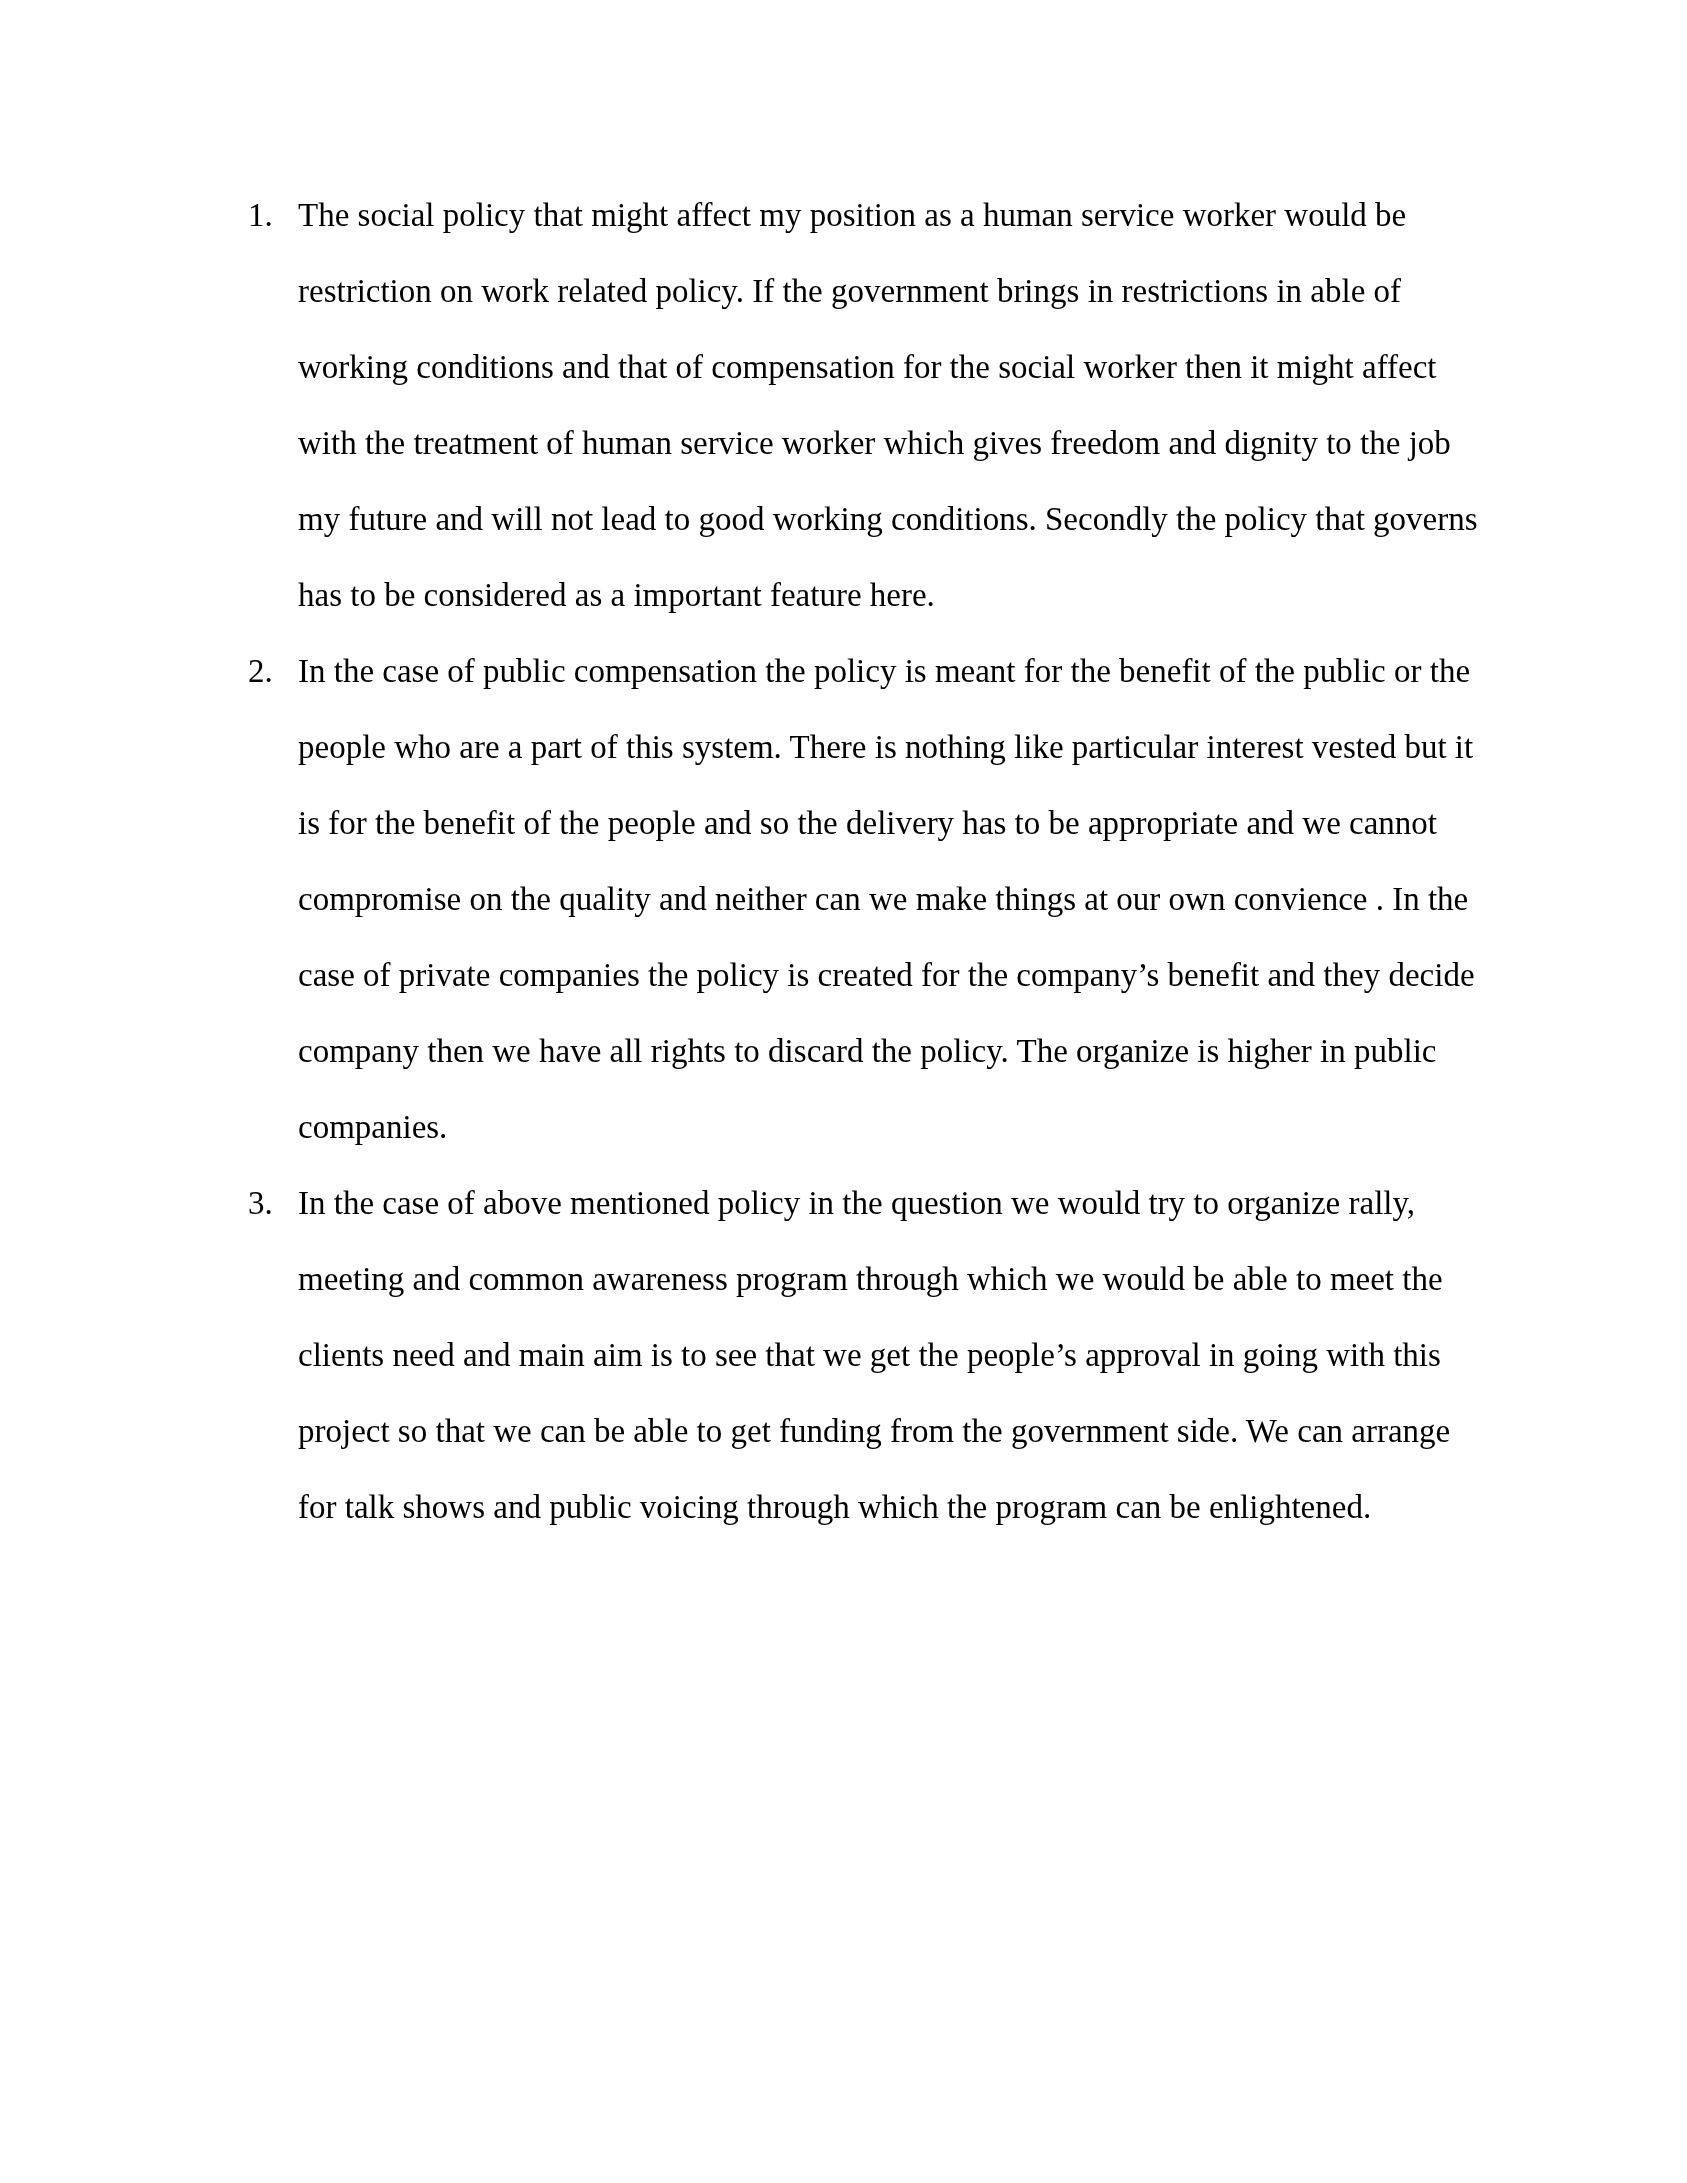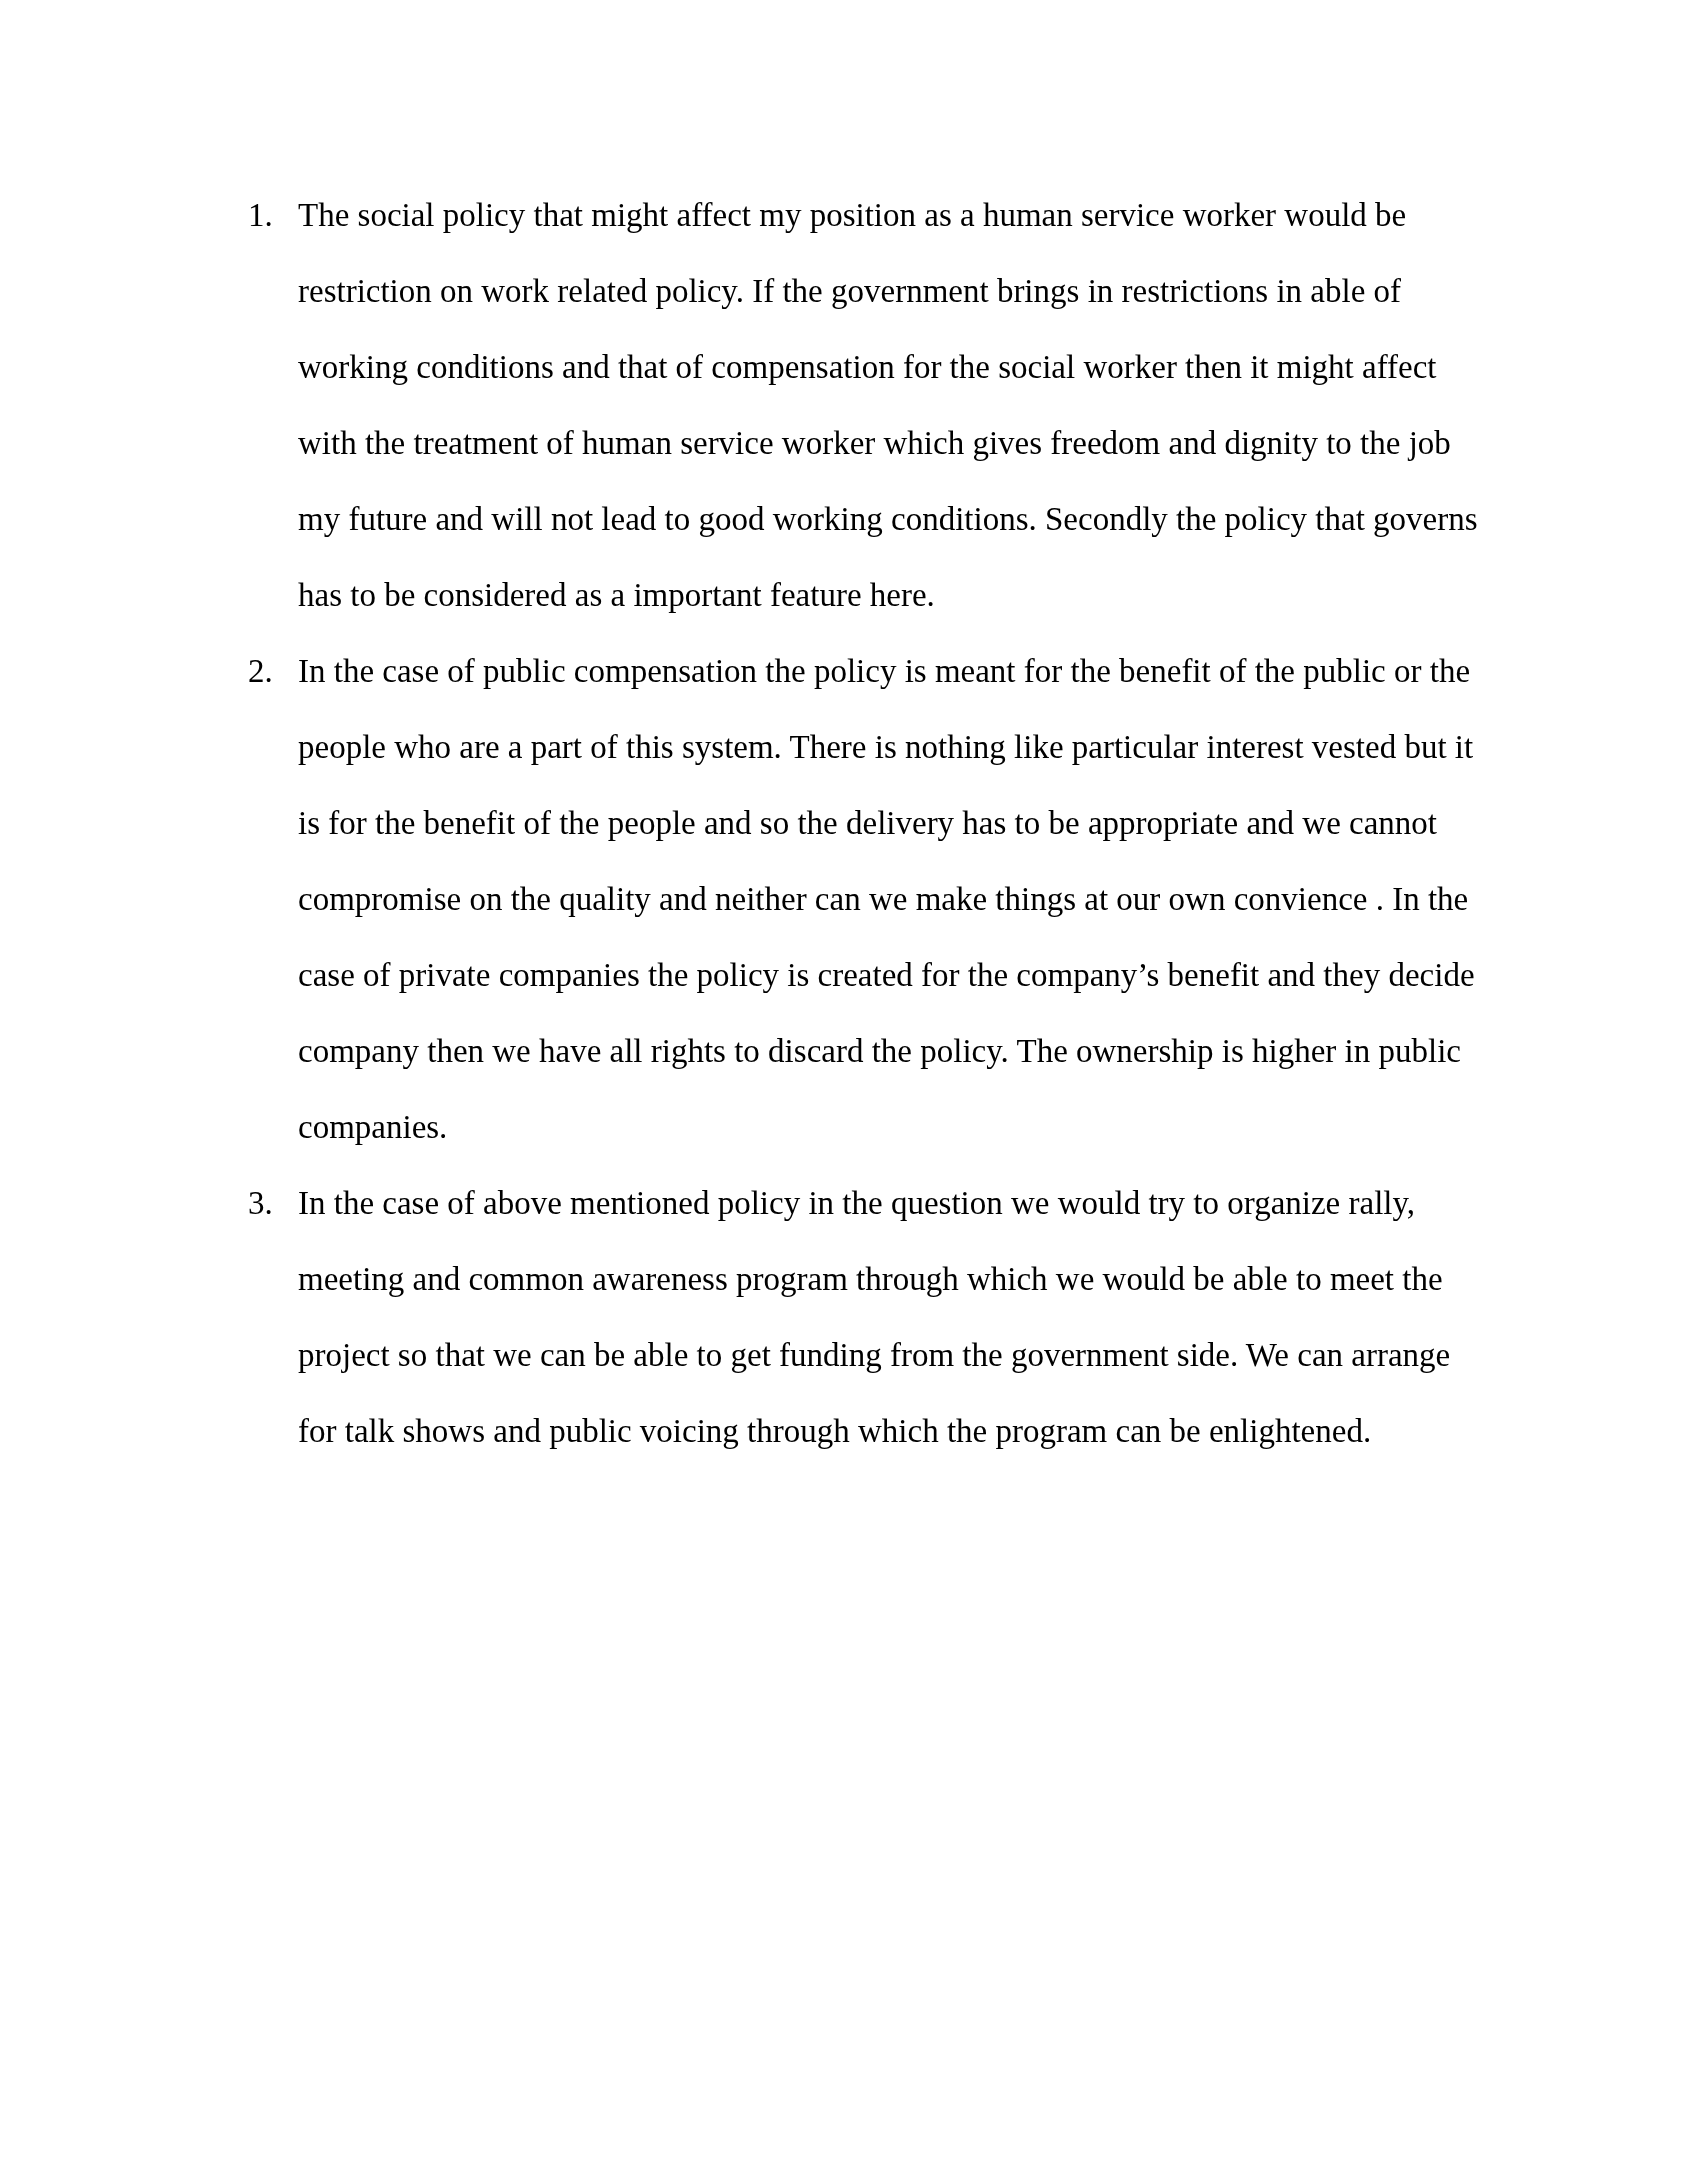--- a/index.html
+++ b/index.html
@@ -62,30 +62,31 @@
     </div>
 
     <div class="list-item">
       <div class="list-number">2.</div>
       <div class="lines">
         <div class="text-line">In the case of public compensation the policy is meant for the benefit of the public or the</div>
         <div class="text-line">people who are a part of this system. There is nothing like particular interest vested but it</div>
         <div class="text-line">is for the benefit of the people and so the delivery has to be appropriate and we cannot</div>
         <div class="text-line">compromise on the quality and neither can we make things at our own convience . In the</div>
         <div class="text-line">case of private companies the policy is created for the company’s benefit and they decide</div>
-        <div class="text-line">company then we have all rights to discard the policy. The ownership is higher in public</div>
+        <div class="text-line">company then we have all rights to discard the policy. The organize is higher in public</div>
         <div class="text-line">companies.</div>
       </div>
     </div>
 
     <div class="list-item">
       <div class="list-number">3.</div>
       <div class="lines">
         <div class="text-line">In the case of above mentioned policy in the question we would try to organize rally,</div>
         <div class="text-line">meeting and common awareness program through which we would be able to meet the</div>
+        <div class="text-line">clients need and main aim is to see that we get the people’s approval in going with this</div>
         <div class="text-line">project so that we can be able to get funding from the government side. We can arrange</div>
         <div class="text-line">for talk shows and public voicing through which the program can be enlightened.</div>
       </div>
     </div>
 
   </div>
 </div>
 
 
 </body></html>

